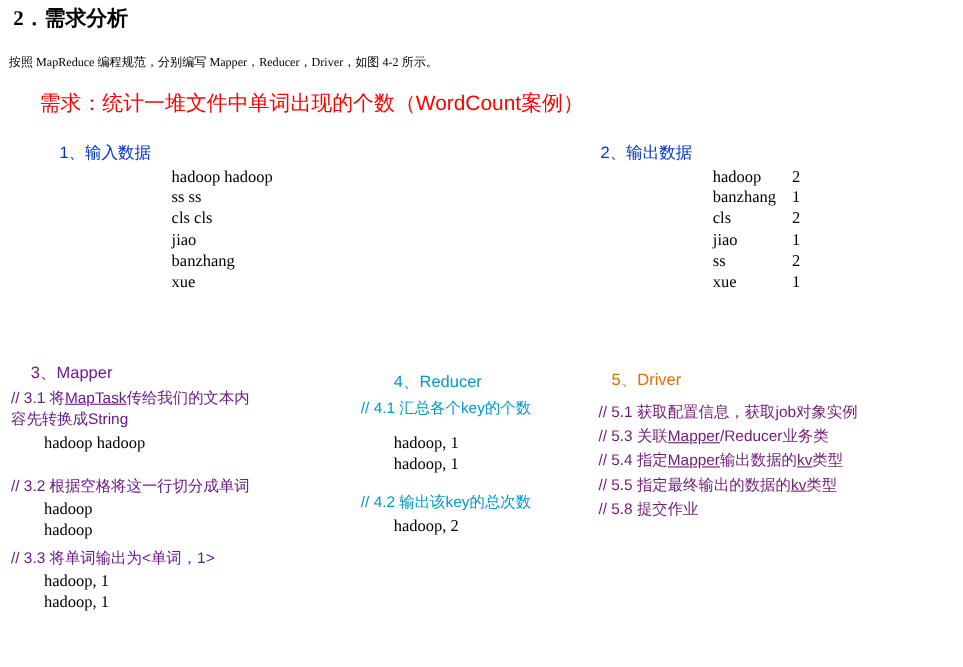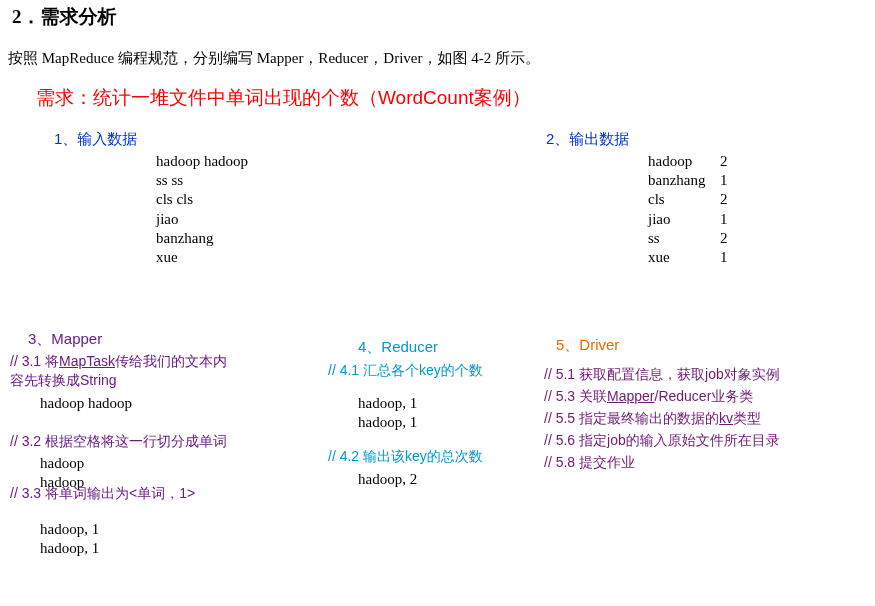--- a/index.html
+++ b/index.html
@@ -10,21 +10,21 @@
       font-family: "SimSun", "Times New Roman", serif;
       position: relative;
       overflow: hidden;
     }
     .section-heading {
       font-size: 19px;
       font-weight: bold;
       padding: 4px 12px;
     }
     .intro {
-      font-size: 15px;
+      font-size: 11px;
       padding: 15px 8px;
     }
     .req-title {
       color: #ff0000;
       font-size: 19px;
       padding: 2px 36px 10px;
       font-family: "Microsoft YaHei", sans-serif;
     }
     .blue-hdr {
       color: #0033cc;
@@ -122,35 +122,37 @@
 <div class="abs purple-hdr" style="left:28px; top:330px;">3、Mapper</div>
 <div class="abs sub-purple" style="left:10px; top:352px; width:230px;">
   <span>// 3.1 将</span><span class="ul">MapTask</span><span>传给我们的文本内容先转换成String</span>
 </div>
 <div class="abs black-data" style="left:40px; top:394px;">hadoop hadoop</div>
 
 <div class="abs sub-purple" style="left:10px; top:432px;">// 3.2 根据空格将这一行切分成单词</div>
 <div class="abs black-data" style="left:40px; top:454px;">hadoop</div>
 <div class="abs black-data" style="left:40px; top:473px;">hadoop</div>
 
-<div class="abs sub-purple" style="left:10px; top:484px;">// 3.3 将单词输出为&lt;单词，1&gt;</div>
+<div class="abs sub-purple" style="left:10px; top:498px;">// 3.3 将单词输出为&lt;单词，1&gt;</div>
 <div class="abs black-data" style="left:40px; top:520px;">hadoop, 1</div>
 <div class="abs black-data" style="left:40px; top:539px;">hadoop, 1</div>
 
 <div class="abs cyan-hdr" style="left:358px; top:338px;">4、Reducer</div>
 <div class="abs sub-cyan" style="left:328px; top:362px;">// 4.1 汇总各个key的个数</div>
 <div class="abs black-data" style="left:358px; top:394px;">hadoop, 1</div>
 <div class="abs black-data" style="left:358px; top:413px;">hadoop, 1</div>
 <div class="abs sub-cyan" style="left:328px; top:448px;">// 4.2  输出该key的总次数</div>
 <div class="abs black-data" style="left:358px; top:470px;">hadoop, 2</div>
 
 <div class="abs orange-hdr" style="left:556px; top:336px;">5、Driver</div>
 <div class="abs" style="left:544px; top:362px;">
   <div class="orange-line">// 5.1 获取配置信息，获取job对象实例</div>
   <div class="orange-line">
     <span>// 5.3 关联</span><span class="ul">Mapper</span><span>/Reducer业务类</span>
   </div>
   <div class="orange-line">
+    <span>// 5.4 指定</span><span class="ul">Mapper</span><span>输出数据的</span><span class="ul">kv</span><span>类型</span>
+  </div>
+  <div class="orange-line">
     <span>// 5.5 指定最终输出的数据的</span><span class="ul">kv</span><span>类型</span>
   </div>
-  <div class="orange-line">// 5.6 指定job的输入原始文件所在目录</div>
   <div class="orange-line">// 5.8 提交作业</div>
 </div>
 
 </body></html>

